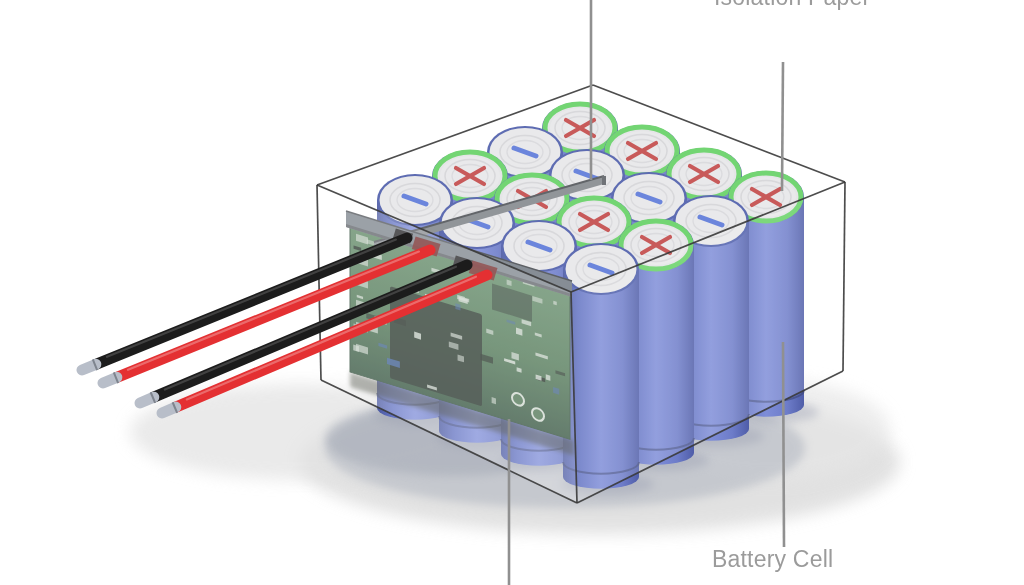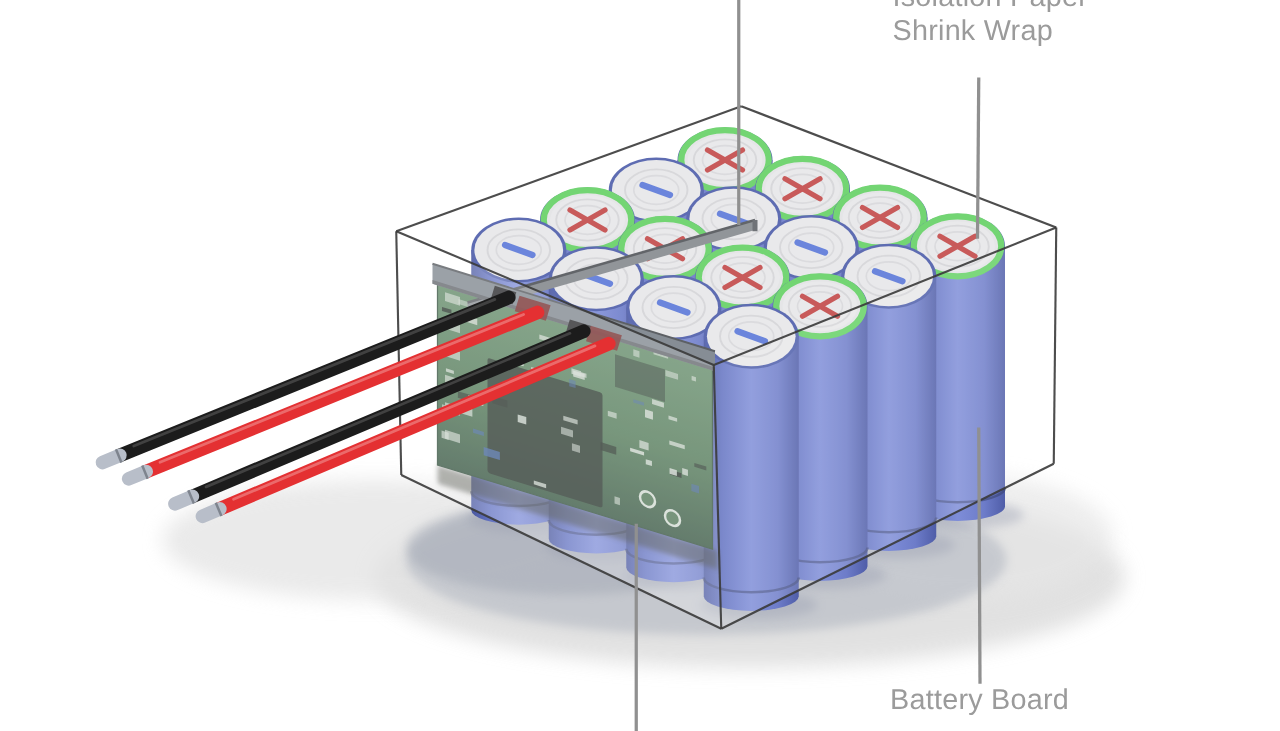--- a/index.html
+++ b/index.html
@@ -368,18 +368,17 @@
         <line x1="591" y1="0" x2="591" y2="180" stroke="#909090" stroke-width="2.6"></line>
         <line x1="783" y1="62" x2="782" y2="191" stroke="#909090" stroke-width="2.6"></line>
         <line x1="783" y1="342" x2="784" y2="547" stroke="#909090" stroke-width="2.6"></line>
         <line x1="509" y1="419" x2="509" y2="585" stroke="#909090" stroke-width="2.6"></line>
       </g>
     </svg>
   </div>
 
 <div class="label" id="label-isolation" style="left: 714px; top: -16px;">
   <div>Isolation Paper</div>
-  <div>Shrink Wrap</div>
 </div>
 
 <div class="label" id="label-battery-cell" style="left: 712px; top: 546px;">
-  <div>Battery Board</div>
+  <div>Battery Cell</div>
 </div>
 
 </body></html>

